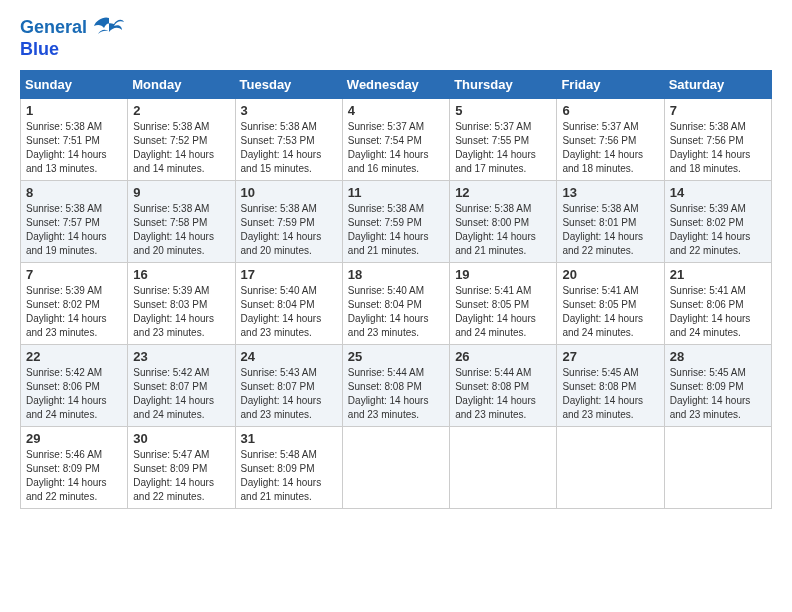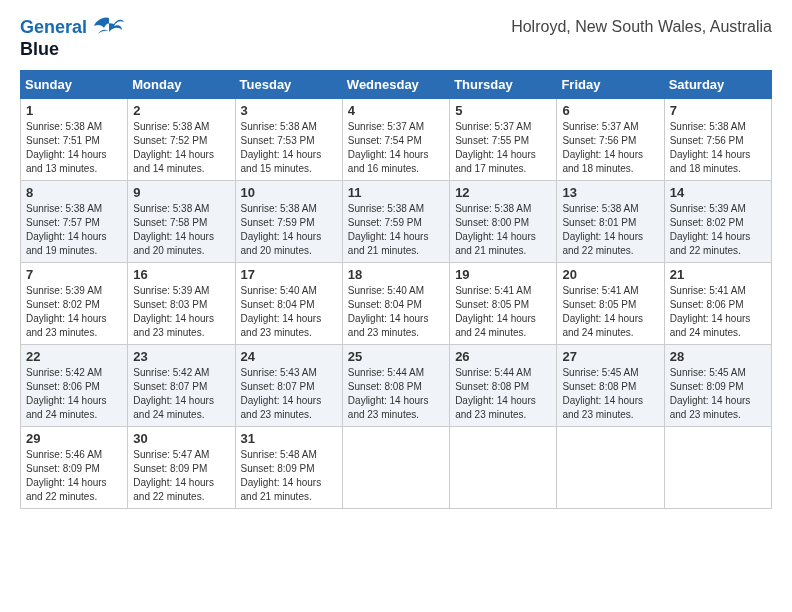--- a/index.html
+++ b/index.html
@@ -84,27 +84,26 @@
   <div class="logo">
     <div>
       <div style="display:flex;align-items:center;">
         <div>
           <div style="font-size:18px;font-weight:bold;color:#333;line-height:1.2;">
             <span style="color:#1a6bb5;">General</span>
             <svg width="30" height="24" viewBox="0 0 30 24" style="vertical-align:middle;margin-left:2px;" fill="#1a6bb5">
               <path d="M15 2 C10 0 2 4 0 10 C4 8 8 9 10 12 C12 8 14 6 20 8 C22 4 28 2 30 6 C26 4 22 6 20 10 C24 8 28 10 28 14 C24 10 18 12 15 16 C12 12 6 14 4 18 C8 14 14 14 15 16Z"></path>
             </svg>
           </div>
-          <div style="font-size:18px;font-weight:bold;color:#0f172a;line-height:1.1;">Blue</div>
+          <div style="font-size:18px;font-weight:bold;color:#1d4ed8;line-height:1.1;">Blue</div>
         </div>
       </div>
     </div>
   </div>
   <div class="title-area">
-    <div class="location-title">Holroyd, New South Wales, Australia</div>
   </div>
 </div>
 
 <table class="calendar-table">
   <thead>
     <tr>
     <th>Sunday</th>
         <th>Monday</th>
         <th>Tuesday</th>
         <th>Wednesday</th>

